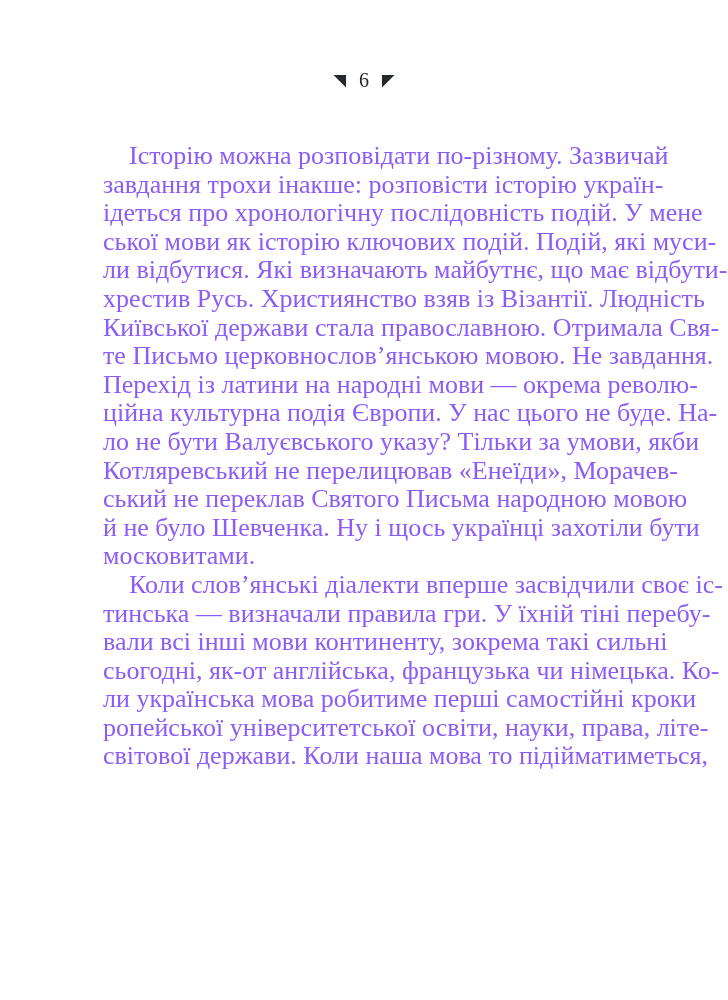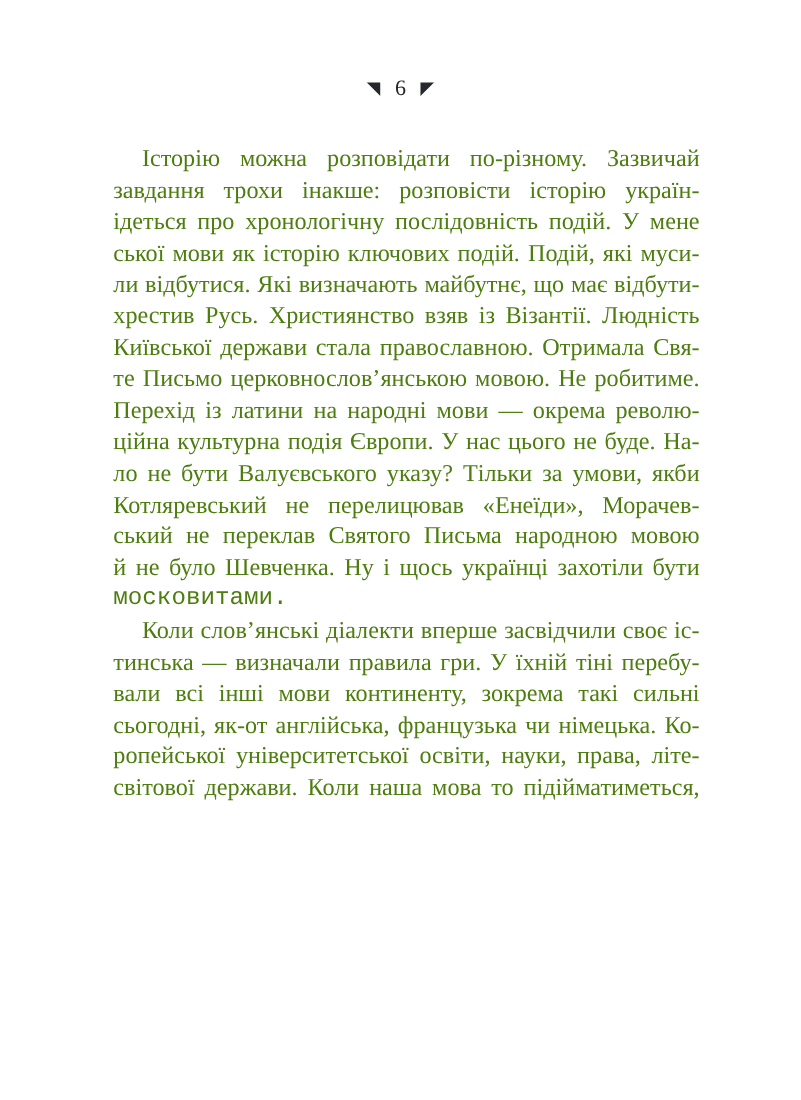--- a/index.html
+++ b/index.html
@@ -35,63 +35,64 @@
   .tri-left  { clip-path: polygon(0 0, 100% 0, 100% 100%); }
   .tri-right { clip-path: polygon(0 0, 100% 0, 0 100%); }
   .pagenum {
     font-size: 20px;
     line-height: 18px;
     color: #24272c;
   }
   .text-block {
     position: absolute;
     left: 103px;
-    top: 130px;
+    top: 142px;
     width: 533px;
-    font-size: 22px;
-    color: #4d7c0f;
+    font-size: 26px;
+    color: #8b5cf6;
   }
   .line {
     line-height: 28.6px;
     height: 28.6px;
     white-space: nowrap;
     text-align: justify;
     text-align-last: justify;
   }
   .line.indent { text-indent: 26px; }
-  .line.para-end { text-align-last: left; font-family: Liberation Mono, monospace; }
+  .line.para-end { text-align-last: left; }
 </style>
 </head>
 <body>
 
 <div class="page">
 
   <div class="running-head">
     <span class="tri tri-left"></span>
     <span class="pagenum">6</span>
     <span class="tri tri-right"></span>
   </div>
 
   <div class="text-block" id="text-block">
       <div class="line indent">Історію можна розповідати по-різному. Зазвичай</div>
       <div class="line">завдання трохи інакше: розповісти історію україн-</div>
       <div class="line">ідеться про хронологічну послідовність подій. У мене</div>
       <div class="line">ської мови як історію ключових подій. Подій, які муси-</div>
       <div class="line">ли відбутися. Які визначають майбутнє, що має відбути-</div>
       <div class="line">хрестив Русь. Християнство взяв із Візантії. Людність</div>
       <div class="line">Київської держави стала православною. Отримала Свя-</div>
-      <div class="line">те Письмо церковнослов’янською мовою. Не робитиме.</div>
+      <div class="line">те Письмо церковнослов’янською мовою. Не завдання.</div>
       <div class="line">Перехід із латини на народні мови — окрема револю-</div>
       <div class="line">ційна культурна подія Європи. У нас цього не буде. На-</div>
       <div class="line">ло не бути Валуєвського указу? Тільки за умови, якби</div>
       <div class="line">Котляревський не перелицював «Енеїди», Морачев-</div>
       <div class="line">ський не переклав Святого Письма народною мовою</div>
       <div class="line">й не було Шевченка. Ну і щось українці захотіли бути</div>
       <div class="line para-end">московитами.</div>
       <div class="line indent">Коли слов’янські діалекти вперше засвідчили своє іс-</div>
       <div class="line">тинська — визначали правила гри. У їхній тіні перебу-</div>
       <div class="line">вали всі інші мови континенту, зокрема такі сильні</div>
       <div class="line">сьогодні, як-от англійська, французька чи німецька. Ко-</div>
+      <div class="line">ли українська мова робитиме перші самостійні кроки</div>
       <div class="line">ропейської університетської освіти, науки, права, літе-</div>
       <div class="line">світової держави. Коли наша мова то підійматиметься,</div>
     </div>
 
 </div>
 
 </body></html>

